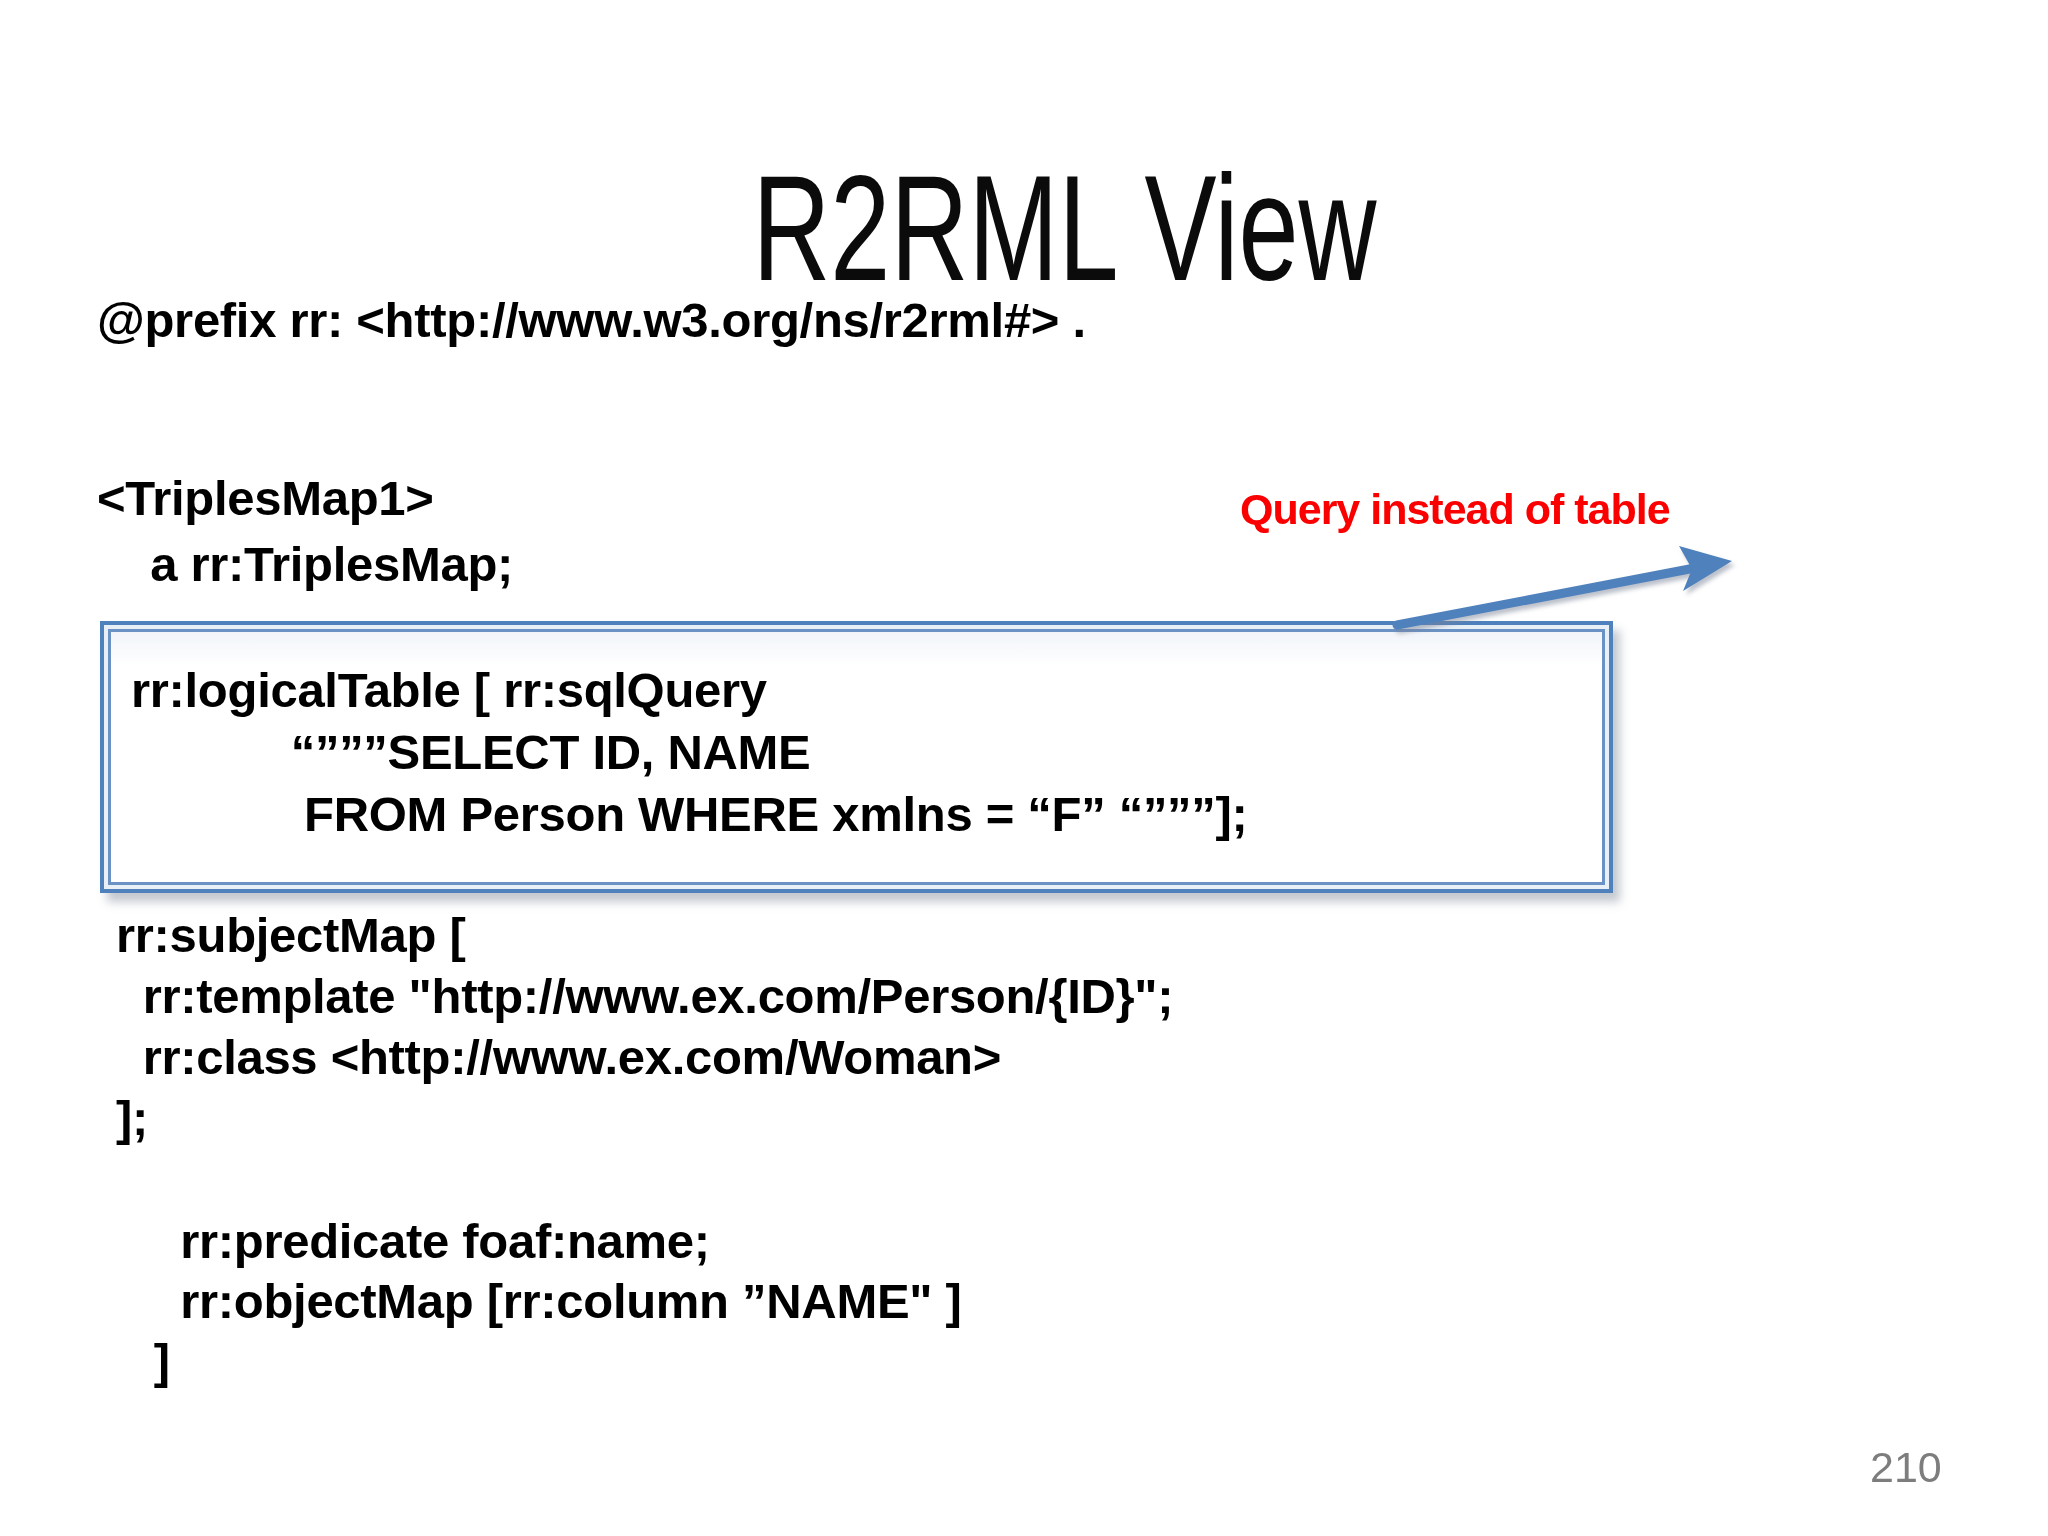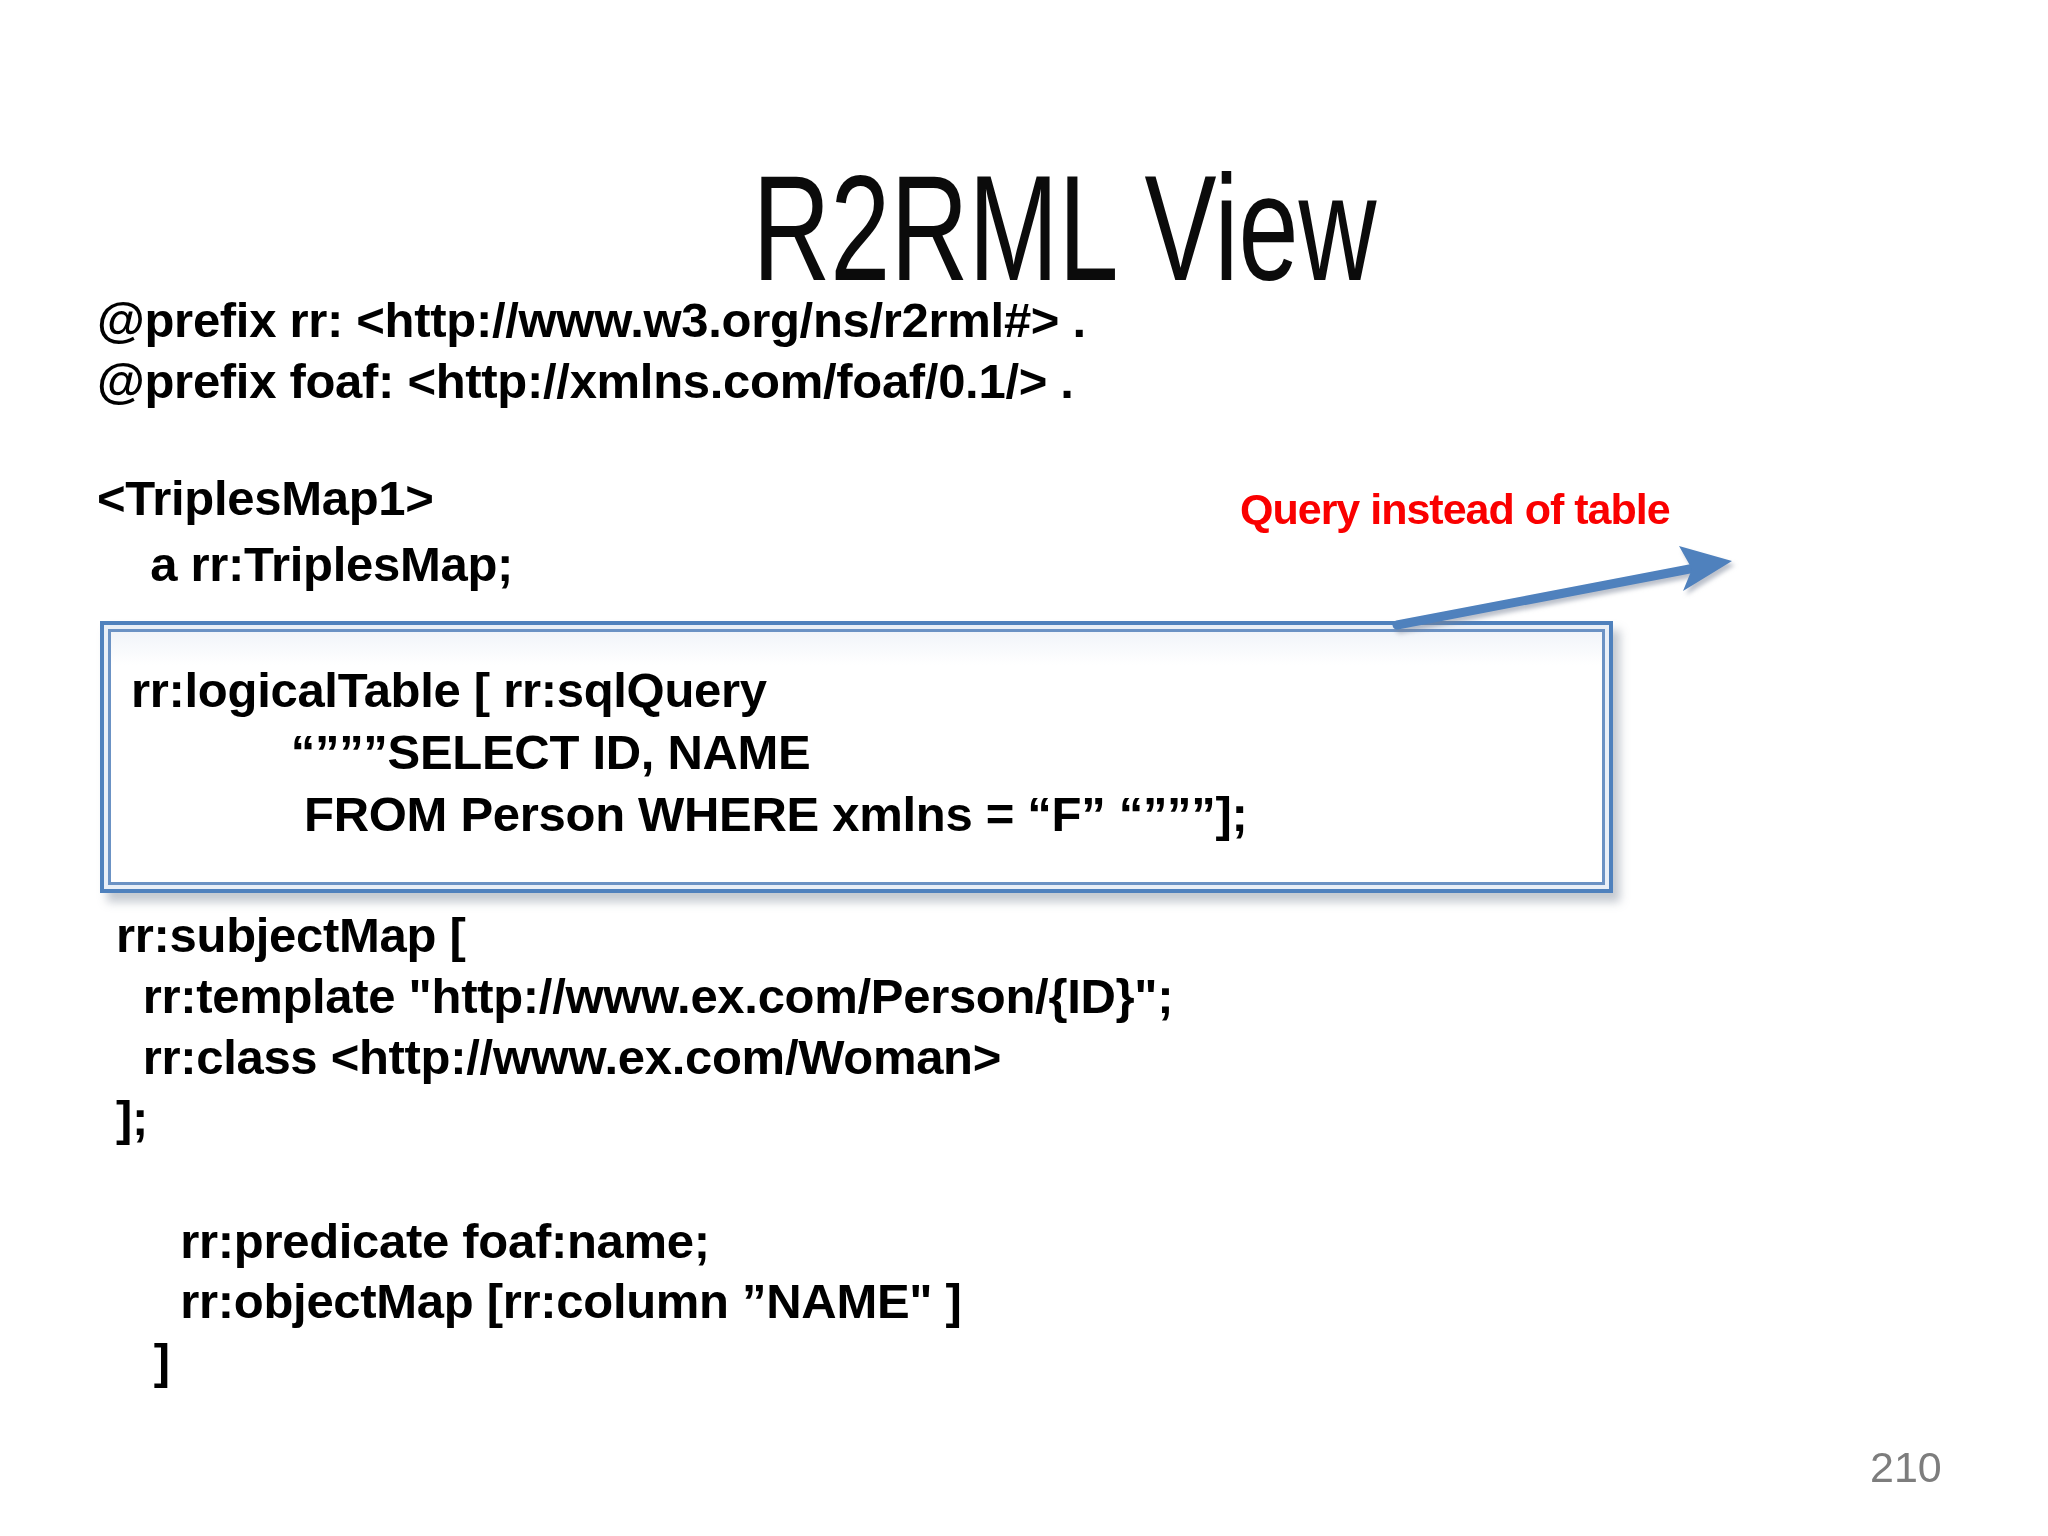--- a/index.html
+++ b/index.html
@@ -44,21 +44,21 @@
 </style>
 </head>
 <body>
 
 <div id="slide">
 
   <div id="title-wrap">
     <span id="title-text">R2RML View</span>
   </div>
 
-  <div id="sec-prefixes" class="code"><div class="cl"><span>@prefix rr: &lt;http://www.w3.org/ns/r2rml#&gt; .</span></div><div class="cl"><span>@prefix foaf: &lt;http://xmlns.com/foaf/0.1/&gt; .</span></div></div>
+  <div id="sec-prefixes" class="code"><div class="cl"><span>@prefix rr: &lt;http://www.w3.org/ns/r2rml#&gt; .</span></div></div>
 
   <div id="sec-triplesmap" class="code"><div class="cl"><span>&lt;TriplesMap1&gt;</span></div><div class="cl"><span>    a rr:TriplesMap;</span></div></div>
 
   <div id="sql-box">
     <div id="box-code" class="code"><div class="cl"><span>rr:logicalTable [ </span><span class="b">rr:sqlQuery</span></div><div class="cl"><span>            </span><span class="b">“”””SELECT ID, NAME</span></div><div class="cl"><span>             </span><span class="b">FROM Person WHERE xmlns = “F” “”””];</span></div></div>
   </div>
 
   <div id="annotation">Query instead of table</div>
 
   <svg id="arrow-svg" viewBox="0 0 380 95" xmlns="http://www.w3.org/2000/svg">

